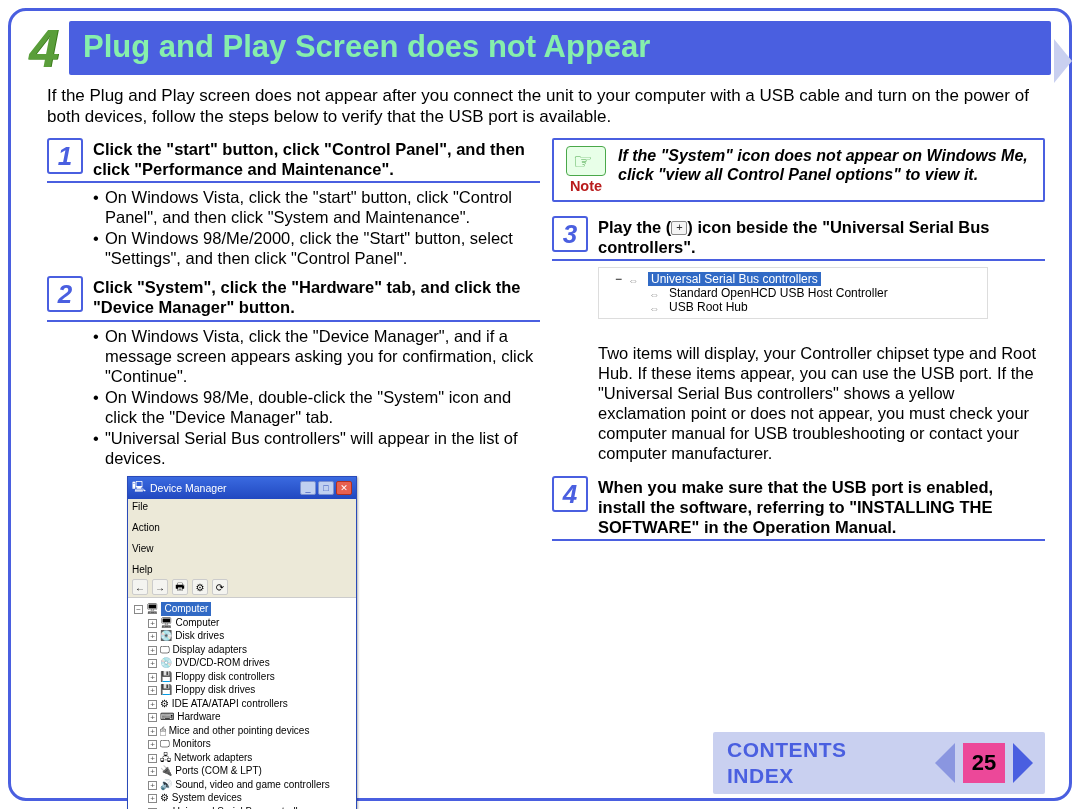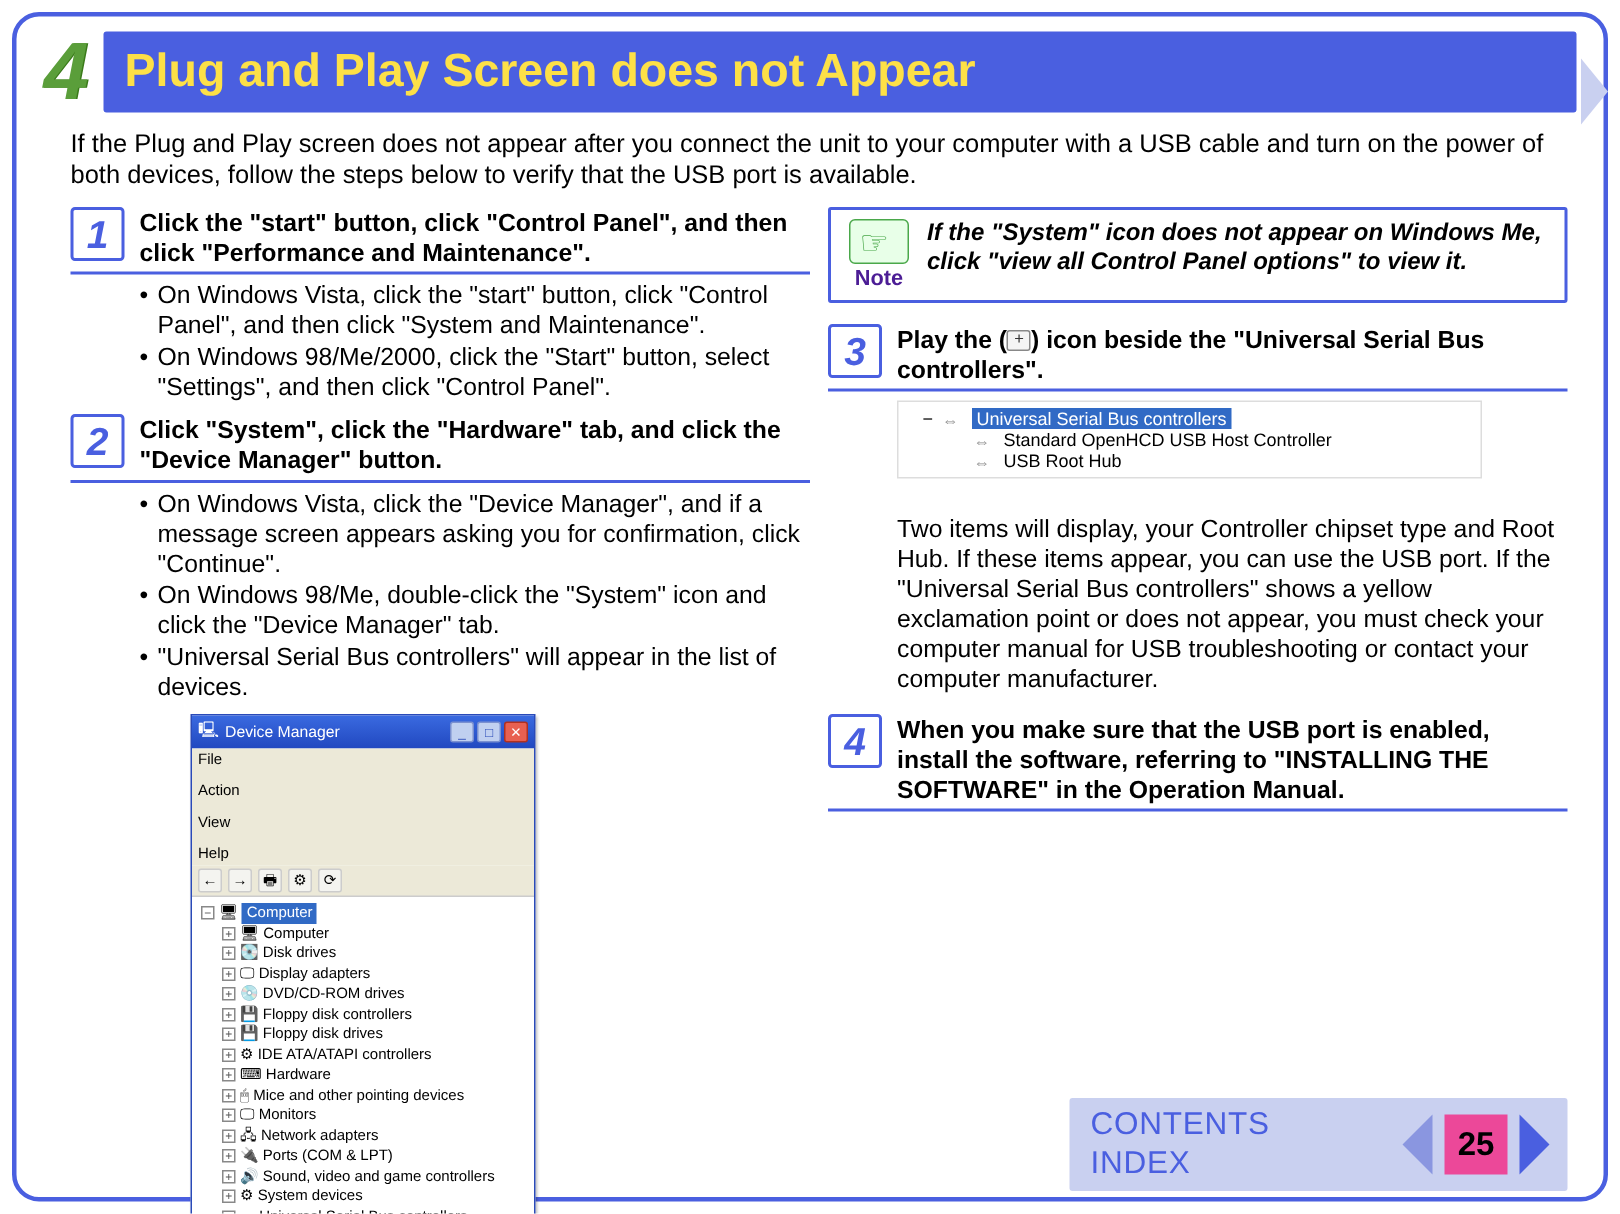--- a/index.html
+++ b/index.html
@@ -38,21 +38,21 @@
     font-weight: bold;
     font-style: italic;
     color: #5a9e3a;
     text-shadow: 1px 0 #3a7a1a;
     margin-right: 10px;
     line-height: 1;
   }
   .header-title {
     flex: 1;
     background: #4a5fe0;
-    color: #fde047;
+    color: #86efac;
     font-size: 31px;
     font-weight: bold;
     padding: 8px 14px 10px 14px;
     border-radius: 2px;
   }
   .intro {
     padding: 4px 24px 10px 36px;
     font-size: 17px;
     line-height: 1.25;
   }
@@ -133,21 +133,21 @@
     margin-bottom: 2px;
   }
   .note-icon::after {
     content: "☞";
     position: absolute;
     top: 2px; left: 6px;
     font-size: 22px;
     color: #4aa84a;
   }
   .note-label {
-    color: #4c1d95;
+    color: #b91c1c;
     font-weight: bold;
     font-size: 14.5px;
   }
   .note-text {
     font-style: italic;
     font-weight: bold;
     font-size: 16px;
     line-height: 1.2;
   }
   .inline-icon {
@@ -264,21 +264,21 @@
     background: #c9d0f0;
     border-radius: 2px;
     padding: 6px 12px 6px 14px;
     display: flex;
     align-items: center;
     gap: 14px;
   }
   .footer-links { display:flex; flex-direction:column; gap:2px; }
   .footer-link {
     color: #4a5fe0;
-    font-weight: normal;
+    font-weight: bold;
     font-size: 21px;
     letter-spacing: 0.5px;
   }
   .footer-arrows { display:flex; align-items:center; gap:8px; margin-left:auto;}
   .arrow {
     width: 0; height: 0;
     border-top: 20px solid transparent;
     border-bottom: 20px solid transparent;
   }
   .arrow.left { border-right: 20px solid #8a96e0; cursor:pointer;}

